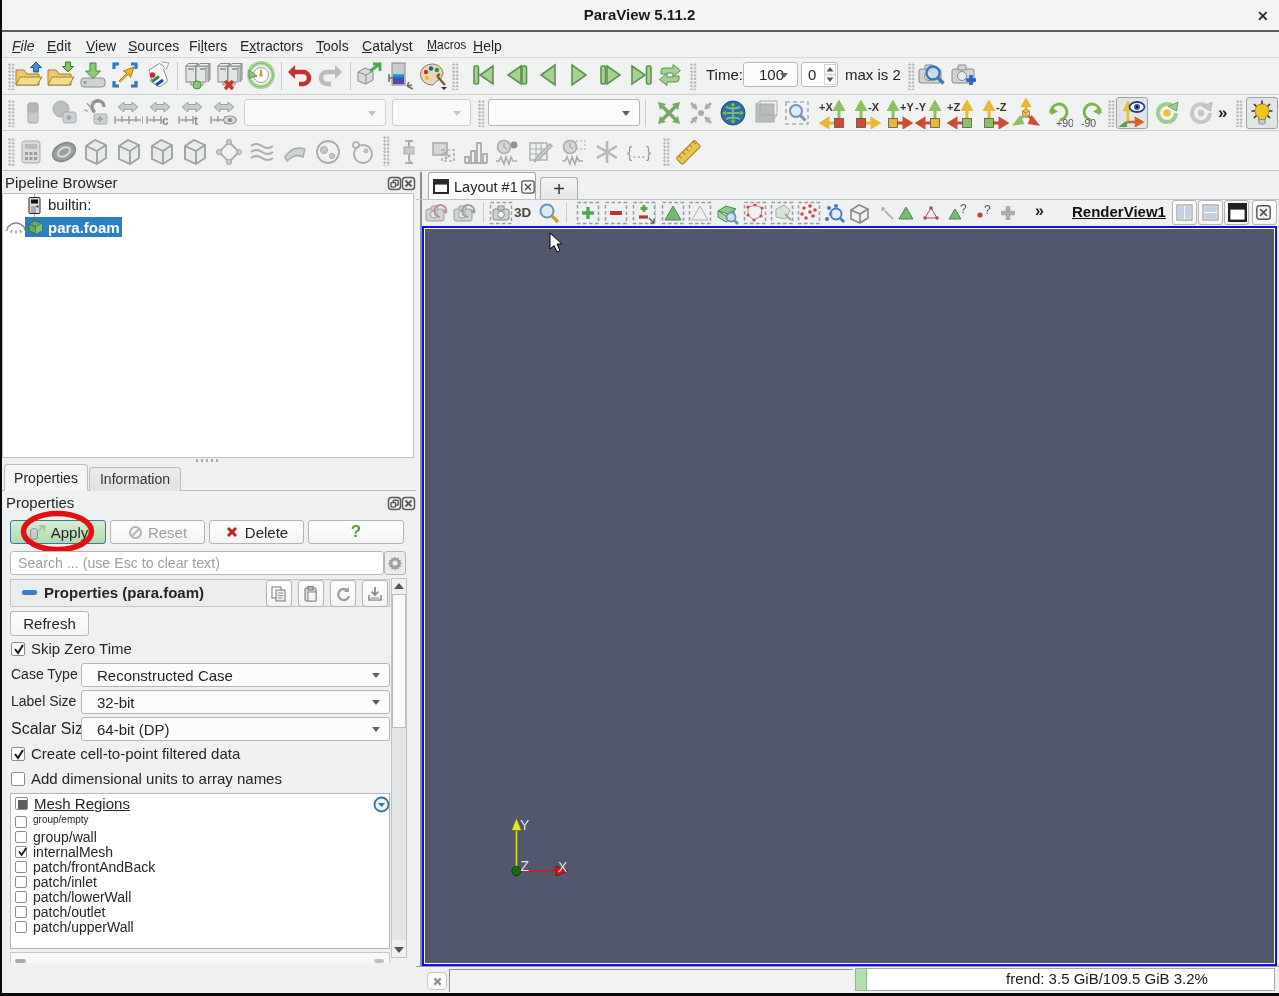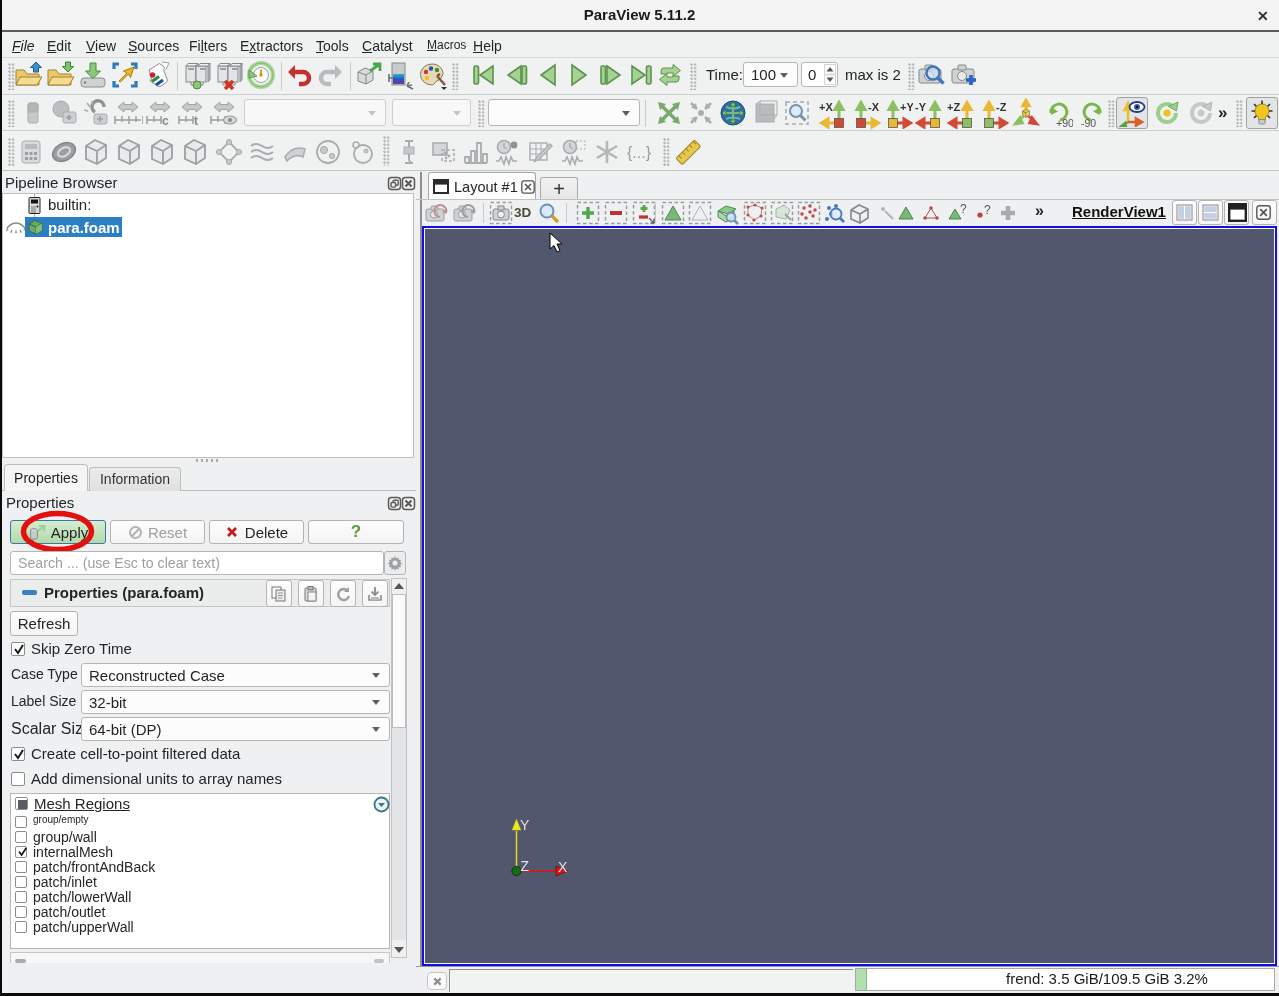--- a/index.html
+++ b/index.html
@@ -1,21 +1,21 @@
 <!DOCTYPE html>
 <html><head><meta charset="utf-8">
 <style>
 html,body{margin:0;padding:0;width:1279px;height:996px;overflow:hidden;
  font-family:"Liberation Sans",sans-serif;background:#eff0f1;position:relative;}
 *{box-sizing:border-box;}
 .abs{position:absolute;}
 svg{display:block;}
 .sep{position:absolute;width:1px;background:#c9c9c9;}
 .hdl{position:absolute;width:7px;background-image:radial-gradient(circle at 1.5px 1.5px,#b4b6b7 1.1px,transparent 1.3px);background-size:3.6px 3.6px;}
-.combo{position:absolute;background:#fcfcfc;border:1px solid #b6b6b6;border-radius:3px;font-size:15px;color:#232627;display:flex;align-items:center;padding-left:7px;}
+.combo{position:absolute;background:#fcfcfc;border:1px solid #b6b6b6;border-radius:3px;font-size:15px;color:#232627;display:flex;align-items:center;padding-left:15px;}
 .combo:after{content:"";position:absolute;right:9px;top:50%;margin-top:-2px;border-left:4.5px solid transparent;border-right:4.5px solid transparent;border-top:5.5px solid #5c6062;}
 .btn{position:absolute;background:linear-gradient(#fdfdfd,#f4f4f4);border:1px solid #b4b4b4;border-radius:3px;font-size:15px;color:#232627;display:flex;align-items:center;justify-content:center;}
 .dis{border-color:#cdcfd0 !important;background:#f8f8f9 !important;}
 .dis:after{border-top-color:#c3c6c7 !important;}
 .cb{position:absolute;width:14px;height:14px;background:#fff;border:1px solid #8a8d8f;border-radius:2px;}
 .lbl{position:absolute;font-size:15px;color:#232627;white-space:nowrap;}
 </style></head>
 <body>
 <div class="abs" style="left:0;top:0;width:1279px;height:996px;border-left:2px solid #0a0a0a;border-bottom:2px solid #0a0a0a;z-index:50;pointer-events:none"></div>
 <div class="abs" style="left:0;top:0;width:1279px;height:32px;background:#f4f4f4;border-bottom:2px solid #5a5a5a;"></div>
@@ -531,21 +531,21 @@
   </svg>
 <svg class="abs" style="left:335px;top:586px" width="16" height="16" viewBox="0 0 16 16">
     <path d="M13,5 a5.5,5.5 0 1 0 1,5" fill="none" stroke="#9aa0a3" stroke-width="2.4"></path>
     <path d="M14,1 v5 h-5 z" fill="#9aa0a3"></path>
   </svg>
 <svg class="abs" style="left:367px;top:586px" width="16" height="16" viewBox="0 0 16 16">
     <path d="M8,1 v8 m-3.4,-3.4 L8,9 l3.4,-3.4" stroke="#8a8d8f" stroke-width="1.8" fill="none"></path>
     <path d="M2,9 v5 h12 V9" fill="none" stroke="#8a8d8f" stroke-width="1.6"></path>
     <rect x="4" y="11" width="8" height="3" fill="#b8bbbd"></rect>
   </svg>
-<div class="btn" style="left:10px;top:611px;width:68px;height:25px;">Refresh</div>
+<div class="btn" style="left:10px;top:611px;width:79px;height:25px;">Refresh</div>
 <div class="cb" style="left:11px;top:642px;"></div>
 <svg class="abs" style="left:12px;top:642px" width="14" height="14" viewBox="0 0 14 14">
     <path d="M3,7 l3,4 5,-8" fill="none" stroke="#1a1a1a" stroke-width="2"></path>
   </svg>
 <div class="lbl" style="left:31px;top:640px;">Skip Zero Time</div>
 <div class="lbl" style="left:11px;top:666px;font-size:14px;">Case Type</div>
 <div class="combo" style="left:81px;top:663px;width:309px;height:24px;">Reconstructed Case</div>
 <div class="lbl" style="left:11px;top:693px;font-size:14px;">Label Size</div>
 <div class="combo" style="left:81px;top:690px;width:309px;height:24px;">32-bit</div>
 <div class="lbl" style="left:11px;top:720px;font-size:16px;">Scalar Size</div>

